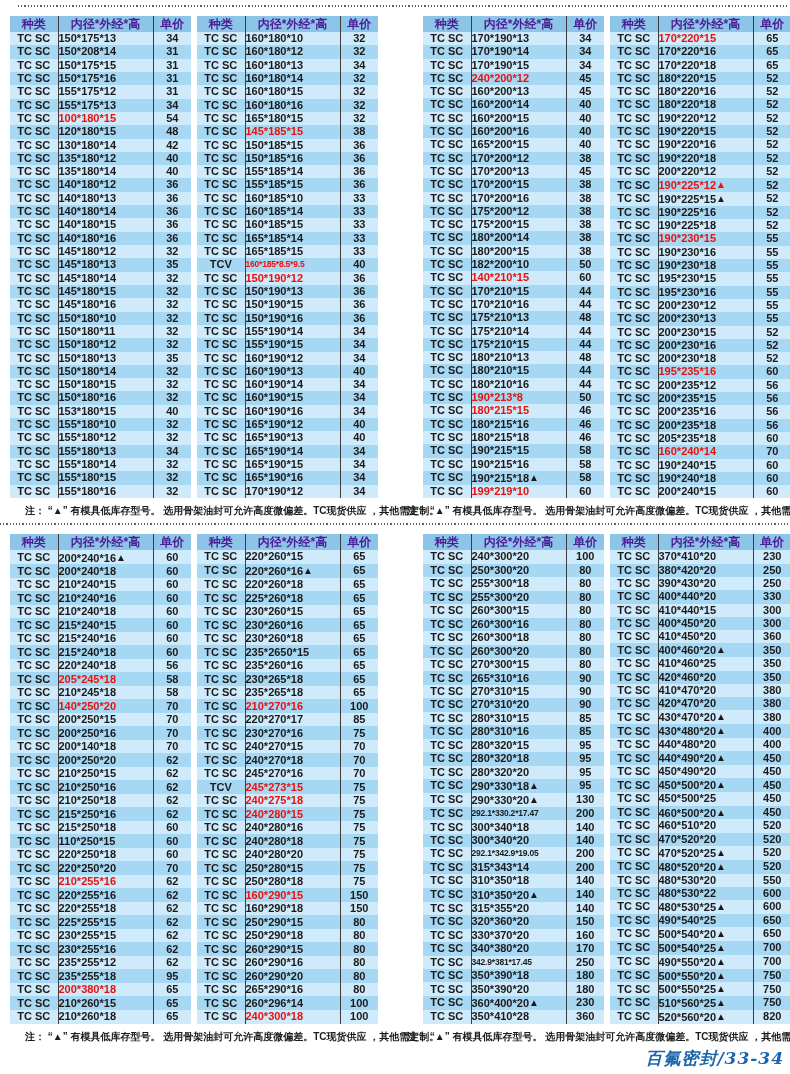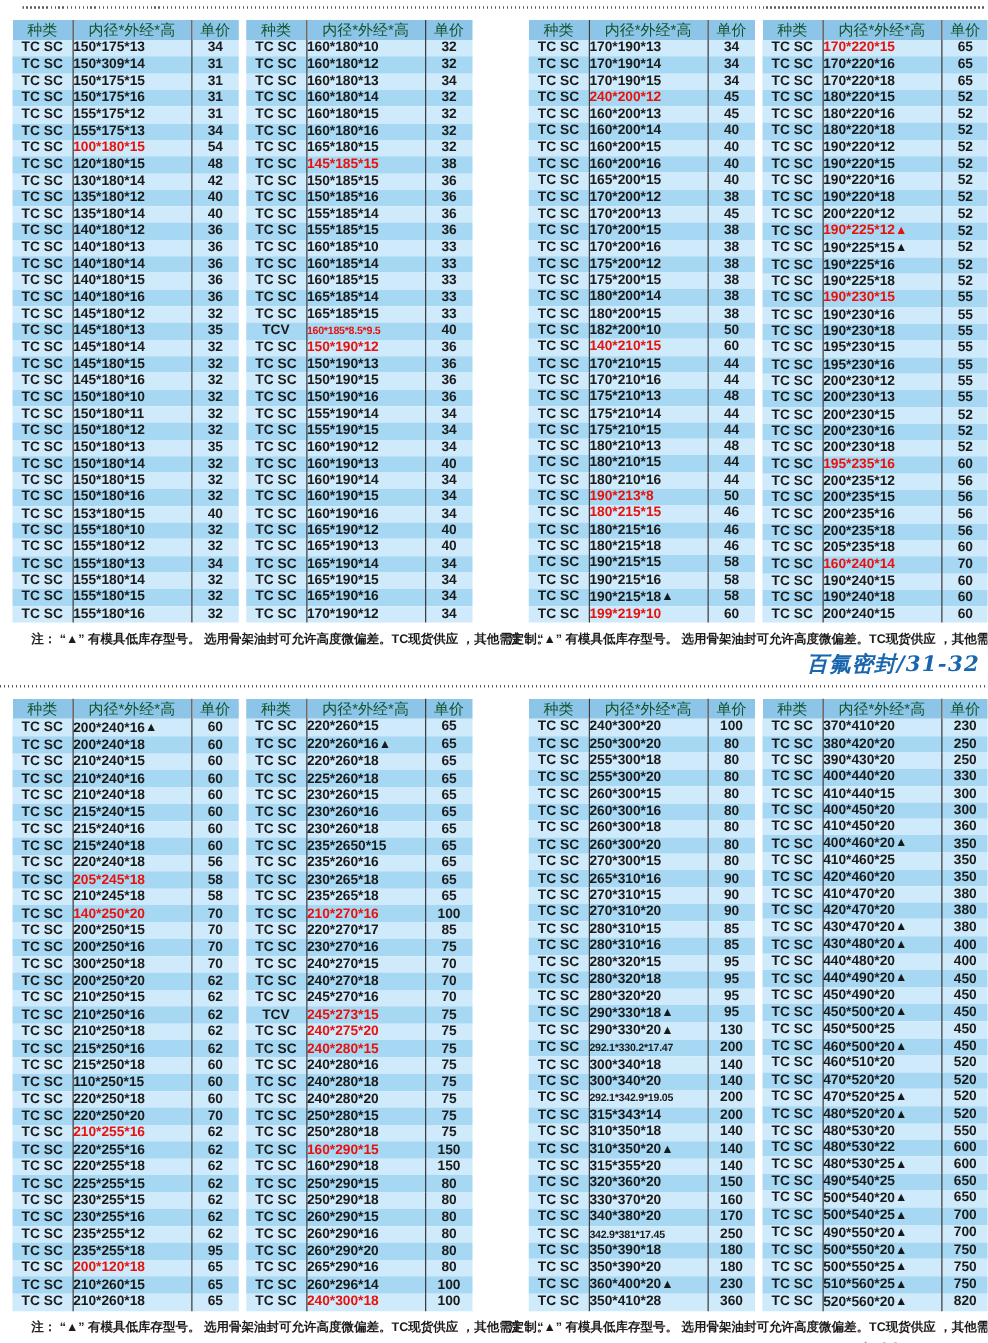--- a/index.html
+++ b/index.html
@@ -26,22 +26,22 @@
     border-collapse: collapse;
     table-layout: fixed;
     width: 181px;
     flex: 0 0 181px;
   }
   .gap-small { flex: 0 0 6px; }
   .gap-large { flex: 0 0 45px; }
   table.price-table th {
     background: #8cc5e8;
     font-size: 12px;
-    font-weight: normal;
-    color: #14532d;
+    font-weight: bold;
+    color: #4c1d95;
     height: 16px;
     line-height: 16px;
     text-align: center;
     white-space: nowrap;
     overflow: hidden;
   }
   table.price-table td {
     font-size: 11px;
     font-weight: bold;
     color: #1a1a1a;
@@ -116,21 +116,21 @@
             </tr>
           </thead>
           <tbody>
             <tr>
               <td class="type-cell">TC SC</td>
               <td class="spec-cell"><span>150*175*13</span></td>
               <td class="price-cell">34</td>
             </tr>
             <tr>
               <td class="type-cell">TC SC</td>
-              <td class="spec-cell"><span>150*309*14</span></td>
+              <td class="spec-cell"><span>150*208*14</span></td>
               <td class="price-cell">31</td>
             </tr>
             <tr>
               <td class="type-cell">TC SC</td>
               <td class="spec-cell"><span>150*175*15</span></td>
               <td class="price-cell">31</td>
             </tr>
             <tr>
               <td class="type-cell">TC SC</td>
               <td class="spec-cell"><span>150*175*16</span></td>
@@ -869,21 +869,20 @@
             </tr>
           </tbody>
         </table>
       </div>
     <div class="notes-row">
       <div class="notes-half left">
         <span class="note">注： “▲” 有模具低库存型号。 选用骨架油封可允许高度微偏差。TC现货供应 ，其他需定制。</span>
       </div>
       <div class="notes-half right">
         <span class="note">注： “▲” 有模具低库存型号。 选用骨架油封可允许高度微偏差。TC现货供应 ，其他需定制。</span>
-        <div class="page-footer">百氟密封/31-32</div>
       </div>
     </div>
   </section>
 
   <div class="dotted mid"></div>
 
   <section>
     <div class="tables-row">
         <table class="price-table">
           <colgroup>
@@ -964,21 +963,21 @@
               <td class="spec-cell"><span>200*250*15</span></td>
               <td class="price-cell">70</td>
             </tr>
             <tr>
               <td class="type-cell">TC SC</td>
               <td class="spec-cell"><span>200*250*16</span></td>
               <td class="price-cell">70</td>
             </tr>
             <tr>
               <td class="type-cell">TC SC</td>
-              <td class="spec-cell"><span>300*250*18</span></td>
+              <td class="spec-cell"><span>200*140*18</span></td>
               <td class="price-cell">70</td>
             </tr>
             <tr>
               <td class="type-cell">TC SC</td>
               <td class="spec-cell"><span>200*250*20</span></td>
               <td class="price-cell">62</td>
             </tr>
             <tr>
               <td class="type-cell">TC SC</td>
               <td class="spec-cell"><span>210*250*15</span></td>
@@ -1054,21 +1053,21 @@
               <td class="spec-cell"><span>235*255*12</span></td>
               <td class="price-cell">62</td>
             </tr>
             <tr>
               <td class="type-cell">TC SC</td>
               <td class="spec-cell"><span>235*255*18</span></td>
               <td class="price-cell">95</td>
             </tr>
             <tr>
               <td class="type-cell">TC SC</td>
-              <td class="spec-cell red"><span>200*120*18</span></td>
+              <td class="spec-cell red"><span>200*380*18</span></td>
               <td class="price-cell">65</td>
             </tr>
             <tr>
               <td class="type-cell">TC SC</td>
               <td class="spec-cell"><span>210*260*15</span></td>
               <td class="price-cell">65</td>
             </tr>
             <tr>
               <td class="type-cell">TC SC</td>
               <td class="spec-cell"><span>210*260*18</span></td>
@@ -1176,21 +1175,21 @@
               <td class="spec-cell"><span>245*270*16</span></td>
               <td class="price-cell">70</td>
             </tr>
             <tr>
               <td class="type-cell">TCV</td>
               <td class="spec-cell red"><span>245*273*15</span></td>
               <td class="price-cell">75</td>
             </tr>
             <tr>
               <td class="type-cell">TC SC</td>
-              <td class="spec-cell red"><span>240*275*20</span></td>
+              <td class="spec-cell red"><span>240*275*18</span></td>
               <td class="price-cell">75</td>
             </tr>
             <tr>
               <td class="type-cell">TC SC</td>
               <td class="spec-cell red"><span>240*280*15</span></td>
               <td class="price-cell">75</td>
             </tr>
             <tr>
               <td class="type-cell">TC SC</td>
               <td class="spec-cell"><span>240*280*16</span></td>

